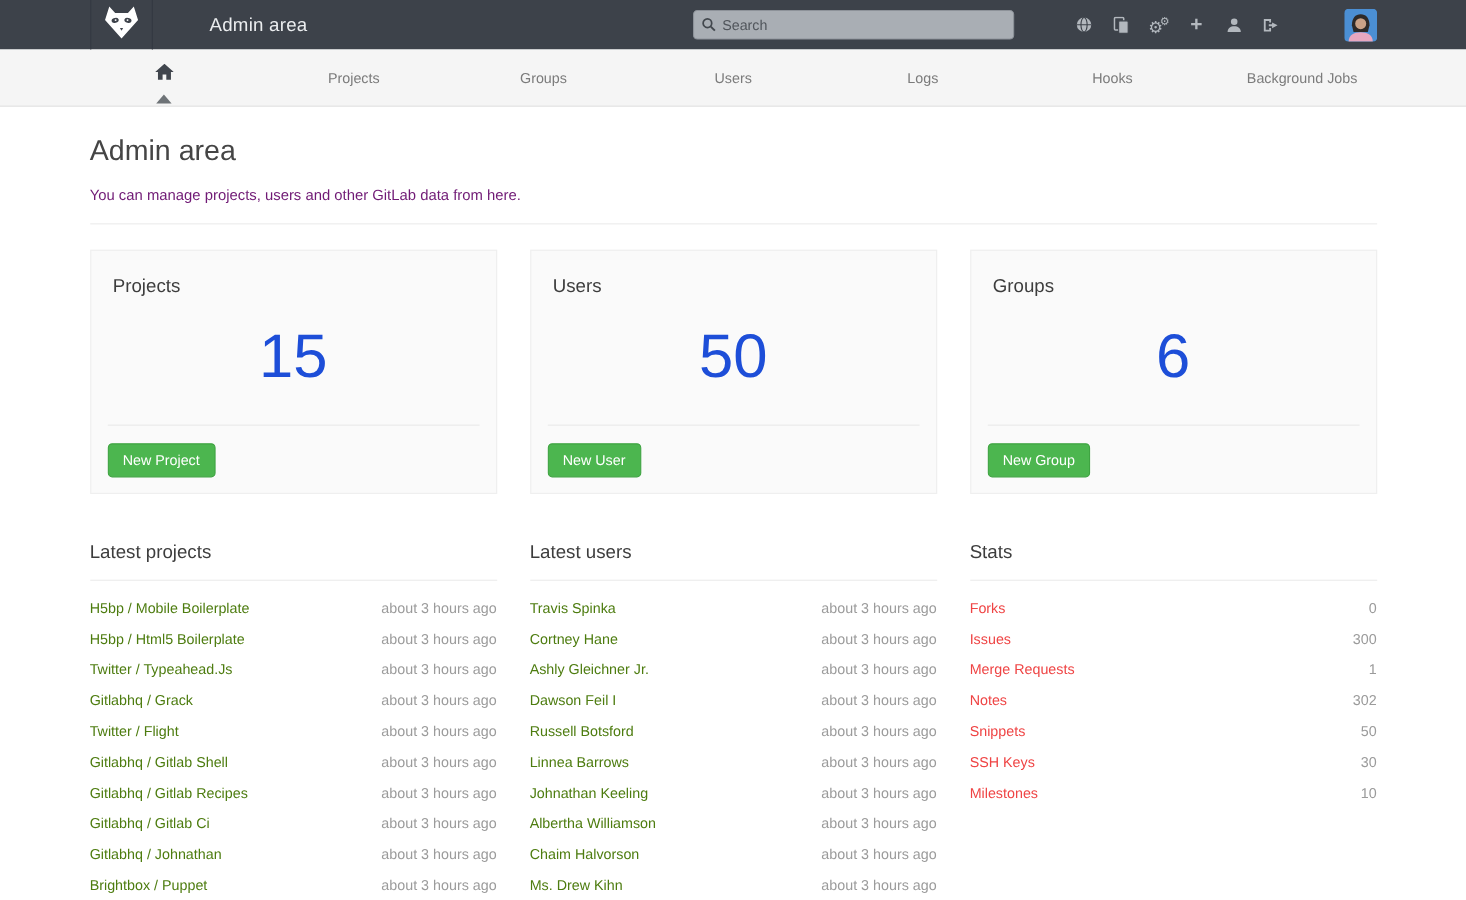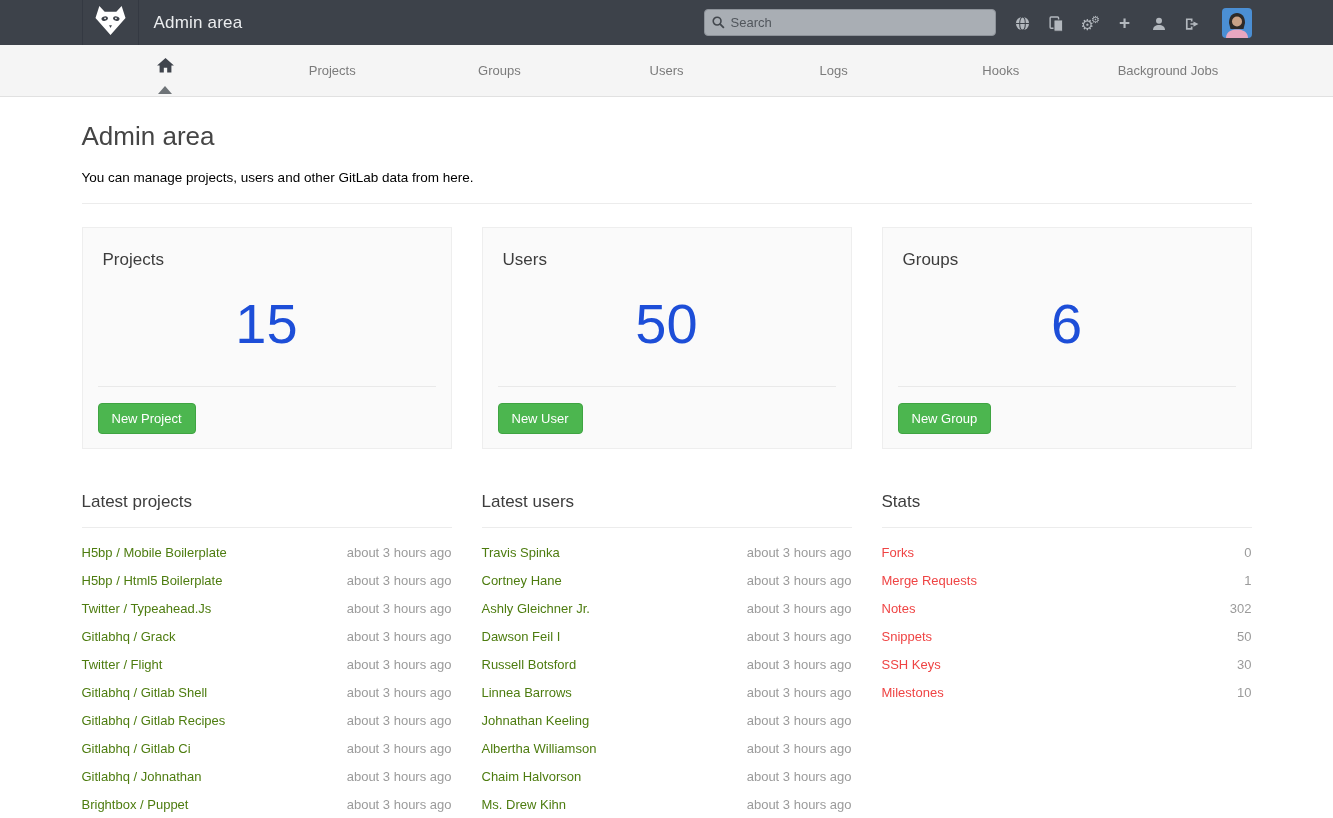--- a/index.html
+++ b/index.html
@@ -1,17 +1,17 @@
 <!DOCTYPE html>
 <html><head>
 <meta charset="utf-8">
 <style>
   * { box-sizing: border-box; }
   html,body { margin:0; padding:0; background:#fff; font-family:"Liberation Sans", sans-serif; color:#333; }
-  .container { width:1170px; margin:0 auto; }
+  .container { width:1170px; margin:0 auto;gap:37px; }
 
   
   .navbar { height:45px; background:#3d424a; }
   .navbar-inner { display:flex; align-items:center; height:45px; }
   .logo-box { width:57px; height:45px; display:flex; align-items:center; justify-content:center;
               border-left:1px solid #343942; border-right:1px solid #343942; cursor:pointer; }
   .app-title { color:#ebedef; font-size:17px; margin-left:15px; letter-spacing:.2px; }
   .search-wrap { margin-left:auto; position:relative; }
   .search-wrap svg { position:absolute; left:8px; top:7px; }
   .search-input { width:292px; height:27px; background:#a9aeb4; border:1px solid #8d9299; border-radius:4px;
@@ -30,21 +30,21 @@
   .subnav-inner { display:flex; height:100%; }
   .subnav-item { flex:1; display:flex; align-items:center; justify-content:center;
                  color:#7b7b7b; font-size:13px; position:relative; cursor:pointer; text-decoration:none; }
   .subnav-item.active::after { content:""; position:absolute; bottom:2px; left:50%; margin-left:-7px;
                  border-left:7px solid transparent; border-right:7px solid transparent;
                  border-bottom:8px solid #6e7377; }
   .subnav-item.active svg { margin-bottom:10px; }
 
   
   .page-title { font-size:26px; font-weight:500; color:#454545; margin:24px 0 18px; }
-  .page-sub { color:#000000; font-size:13.5px; margin:0 0 18px; }
+  .page-sub { color:#701a75; font-size:13.5px; margin:0 0 18px; }
   .top-divider { border:0; border-top:1px solid #ececec; margin:0 0 23px; }
 
   
   .cards { display:flex; gap:30px; }
   .card { flex:1; background:#fafafa; border:1px solid #eee; padding:22px 15px 14px; }
   .card-title { font-size:17px; font-weight:500; color:#3d3d3d; margin:0 0 0 5px; }
   .card-count { text-align:center; font-size:56px; color:#1d4ed8; padding:22px 0 30px; line-height:1.15; }
   .card-hr { border:0; border-top:1px solid #e9e9e9; margin:0 0 16px; }
   .btn-green { display:inline-block; background:#4cb64f; border:1px solid #3fa442; color:#fff;
                font-size:13px; padding:7px 13px; border-radius:4px; cursor:pointer;
@@ -276,20 +276,24 @@
     </div>
 
     <div class="section">
       <h4 class="section-title">Stats</h4>
       <hr class="section-hr">
       <div class="row-item">
           <span class="stat-label">Forks</span>
           <span class="stat-value">0</span>
         </div>
       <div class="row-item">
+          <span class="stat-label">Issues</span>
+          <span class="stat-value">300</span>
+        </div>
+      <div class="row-item">
           <span class="stat-label">Merge Requests</span>
           <span class="stat-value">1</span>
         </div>
       <div class="row-item">
           <span class="stat-label">Notes</span>
           <span class="stat-value">302</span>
         </div>
       <div class="row-item">
           <span class="stat-label">Snippets</span>
           <span class="stat-value">50</span>

